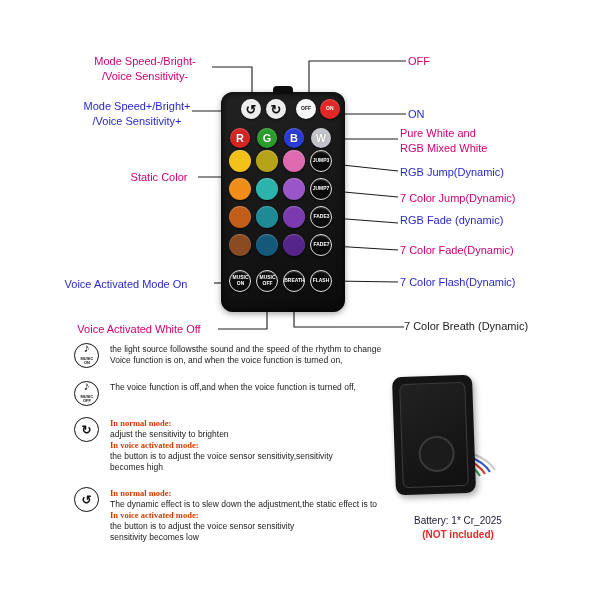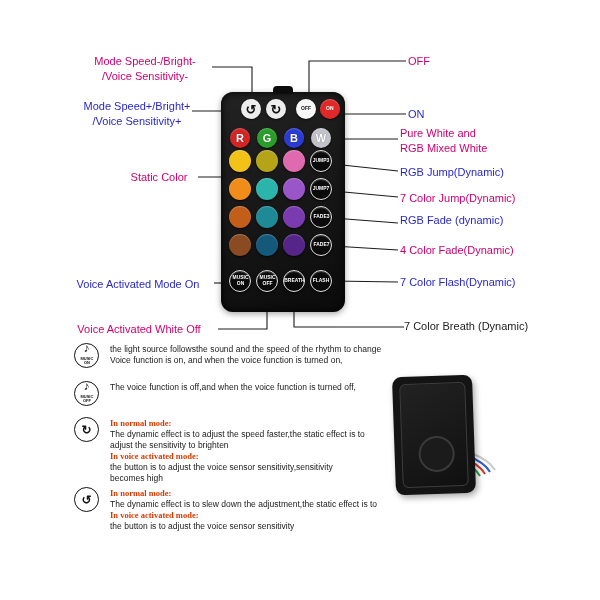--- a/index.html
+++ b/index.html
@@ -143,30 +143,30 @@
         </div>
       </div>
   </div>
 
   <div id="callouts">
       <div class="callout center" style="left: 78px; top: 54px; width: 134px; color: rgb(207, 0, 114);">Mode Speed-/Bright-
 /Voice Sensitivity-</div>
       <div class="callout center" style="left: 80px; top: 99px; width: 114px; color: rgb(40, 40, 200);">Mode Speed+/Bright+
 /Voice Sensitivity+</div>
       <div class="callout center" style="left: 122px; top: 170px; width: 74px; color: rgb(207, 0, 114);">Static Color</div>
-      <div class="callout center" style="left: 62px; top: 277px; width: 152px; color: rgb(40, 40, 200);">Voice Activated Mode On</div>
+      <div class="callout center" style="left: 50px; top: 277px; width: 152px; color: rgb(40, 40, 200);">Voice Activated Mode On</div>
       <div class="callout center" style="left: 62px; top: 322px; width: 154px; color: rgb(207, 0, 114);">Voice Activated White Off</div>
       <div class="callout" style="left: 408px; top: 54px; color: rgb(207, 0, 114);">OFF</div>
       <div class="callout" style="left: 408px; top: 107px; color: rgb(40, 40, 200);">ON</div>
       <div class="callout" style="left: 400px; top: 126px; color: rgb(207, 0, 114);">Pure White and
 RGB Mixed White</div>
       <div class="callout" style="left: 400px; top: 165px; color: rgb(40, 40, 200);">RGB Jump(Dynamic)</div>
       <div class="callout" style="left: 400px; top: 191px; color: rgb(207, 0, 114);">7 Color Jump(Dynamic)</div>
       <div class="callout" style="left: 400px; top: 201px; color: rgb(40, 40, 200); margin-top: 12px;">RGB Fade (dynamic)</div>
-      <div class="callout" style="left: 400px; top: 243px; color: rgb(207, 0, 114);">4 Color Fade(Dynamic)</div>
+      <div class="callout" style="left: 400px; top: 243px; color: rgb(207, 0, 114);">7 Color Fade(Dynamic)</div>
       <div class="callout" style="left: 400px; top: 275px; color: rgb(40, 40, 200);">7 Color Flash(Dynamic)</div>
       <div class="callout" style="left: 404px; top: 319px; color: rgb(34, 34, 34);">7 Color Breath (Dynamic)</div>
     </div>
 
   <div id="notes">
       <div class="note" style="top: 343px;">
         <div class="note-icon">
           <div class="g">♪</div>
           <div class="t">MUSIC
 ON</div>
@@ -185,39 +185,43 @@
         <div class="note-text">
           <span>The voice function is off,and when the voice function is turned off,</span>
         </div>
       </div>
       <div class="note" style="top: 417px;">
         <div class="note-icon">
           <div class="g">↻</div>
         </div>
         <div class="note-text">
           <span class="red">In normal mode:</span>
-          <span>The dynamic effect is to adjust the speed faster,the static effect is to</span>
           <span>adjust the sensitivity to brighten</span>
           <span class="red">In voice activated mode:</span>
           <span>the button is to adjust the voice sensor sensitivity,sensitivity</span>
           <span>becomes high</span>
         </div>
       </div>
       <div class="note" style="top: 487px;">
         <div class="note-icon">
           <div class="g">↺</div>
         </div>
         <div class="note-text">
           <span class="red">In normal mode:</span>
           <span>The dynamic effect is to slew down the adjustment,the static effect is to</span>
           <span class="red">In voice activated mode:</span>
           <span>the button is to adjust the voice sensor sensitivity</span>
+          <span>sensitivity becomes low</span>
         </div>
       </div>
     </div>
 
   <div id="battery">
     <div class="bat-inner"></div>
     <div class="bat-cell"></div>
   </div>
 
+  <div id="battery-caption">
+    <div class="bat-line1">Battery: 1* Cr_2025</div>
+    <div class="bat-line2">(NOT included)</div>
+  </div>
 
 </div>
 
 </body></html>

